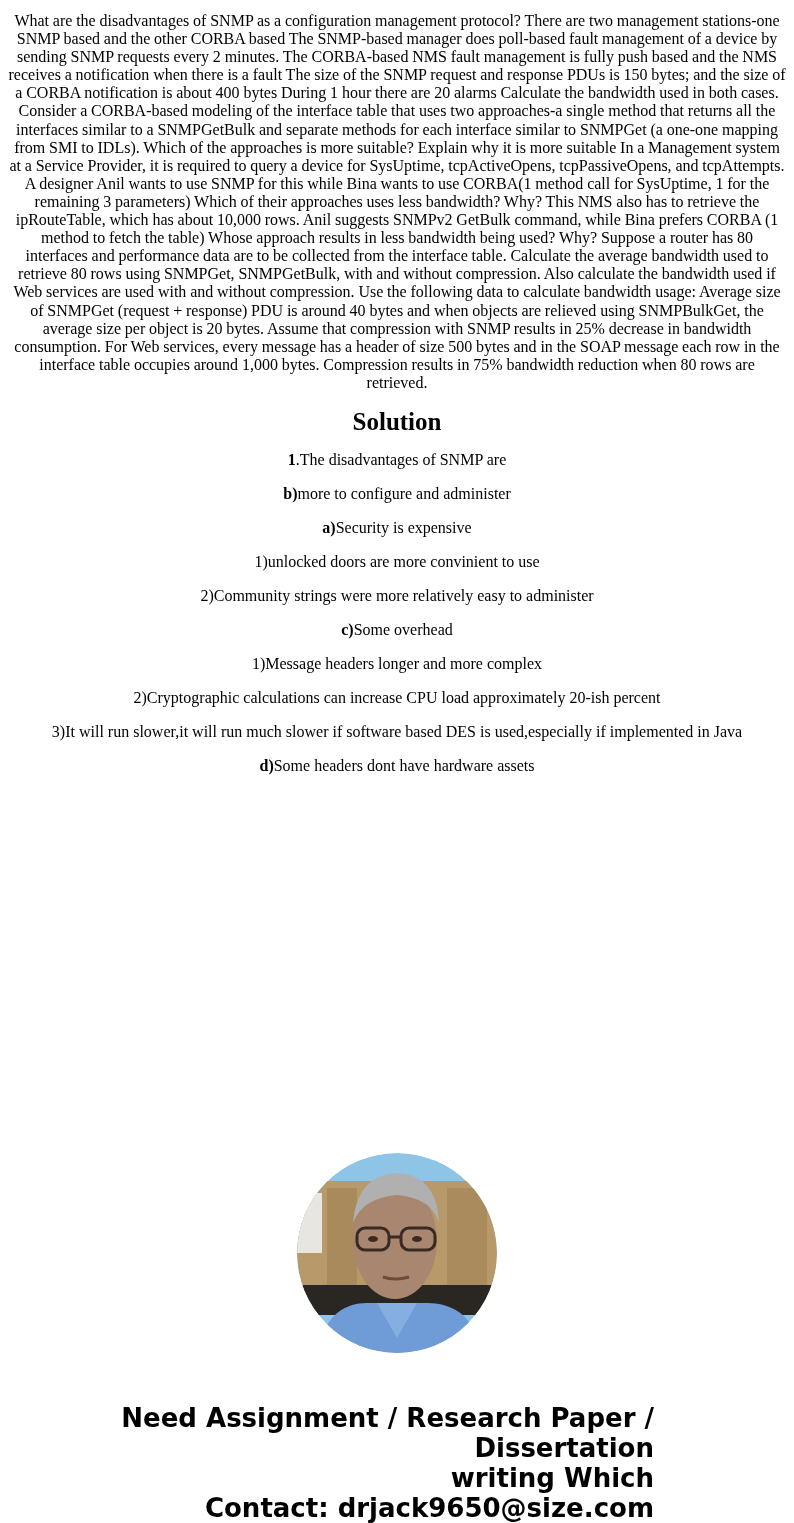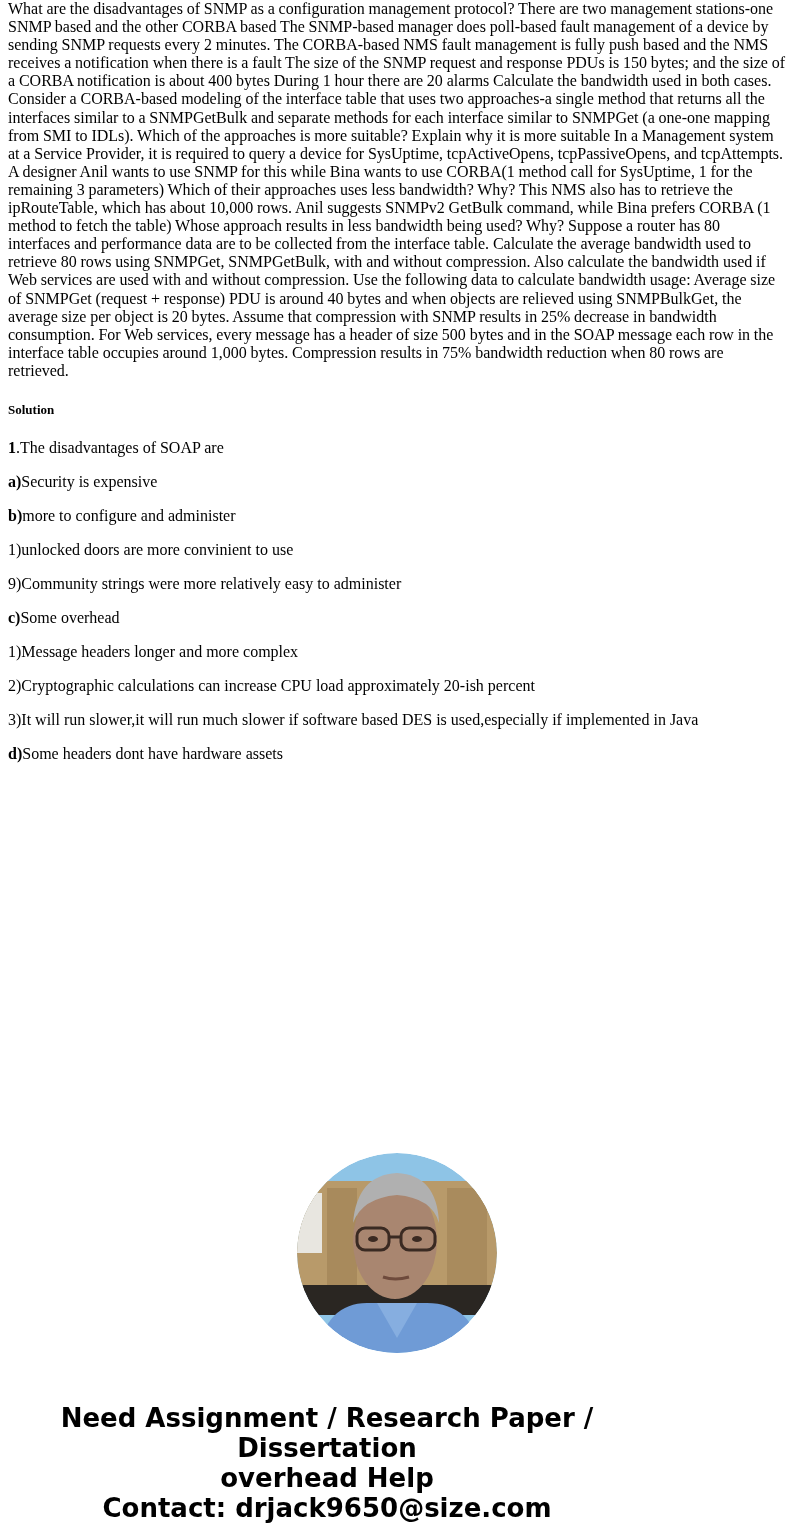--- a/index.html
+++ b/index.html
@@ -4,29 +4,29 @@
   <style>
     html, body { margin: 0; padding: 0; background: #ffffff; }
     body {
       width: 794px;
       height: 1523px;
       position: relative;
       overflow: hidden;
       font-family: "Liberation Serif", "DejaVu Serif", serif;
       color: #000000;
     }
-    .page { padding: 0 8px 0 8px; }
+    .page { padding: 12px 8px 0 8px; text-align: center; }
     .question {
       font-size: 16px;
       line-height: 18.1px;
       margin: 0;
       word-spacing: -0.2px;
     }
     .solution-heading {
-      font-size: 13px;
+      font-size: 25px;
       font-weight: bold;
       margin: 19px 0 0 0;
       line-height: 22px;
     }
     .answer p {
       font-size: 16px;
       line-height: 18px;
       margin: 16px 0 0 0;
     }
     .answer p:first-child { margin-top: 18px; }
@@ -38,43 +38,43 @@
       width: 200px;
       height: 200px;
       border-radius: 50%;
       overflow: hidden;
     }
     .promo {
       position: absolute;
       left: 0;
       top: 1403px;
       width: 654px;
-      text-align: center;
+      text-align: right;
       font-family: "DejaVu Sans", "Liberation Sans", sans-serif;
       font-weight: bold;
       font-size: 26px;
       line-height: 30px;
       color: #000000;
     }
     .promo div { display: block; }
   </style>
 </head>
 <body>
 
 <div class="page">
   <p class="question">What are the disadvantages of SNMP as a configuration management protocol? There are two management stations-one SNMP based and the other CORBA based The SNMP-based manager does poll-based fault management of a device by sending SNMP requests every 2 minutes. The CORBA-based NMS fault management is fully push based and the NMS receives a notification when there is a fault The size of the SNMP request and response PDUs is 150 bytes; and the size of a CORBA notification is about 400 bytes During 1 hour there are 20 alarms Calculate the bandwidth used in both cases. Consider a CORBA-based modeling of the interface table that uses two approaches-a single method that returns all the interfaces similar to a SNMPGetBulk and separate methods for each interface similar to SNMPGet (a one-one mapping from SMI to IDLs). Which of the approaches is more suitable? Explain why it is more suitable In a Management system at a Service Provider, it is required to query a device for SysUptime, tcpActiveOpens, tcpPassiveOpens, and tcpAttempts. A designer Anil wants to use SNMP for this while Bina wants to use CORBA(1 method call for SysUptime, 1 for the remaining 3 parameters) Which of their approaches uses less bandwidth? Why? This NMS also has to retrieve the ipRouteTable, which has about 10,000 rows. Anil suggests SNMPv2 GetBulk command, while Bina prefers CORBA (1 method to fetch the table) Whose approach results in less bandwidth being used? Why? Suppose a router has 80 interfaces and performance data are to be collected from the interface table. Calculate the average bandwidth used to retrieve 80 rows using SNMPGet, SNMPGetBulk, with and without compression. Also calculate the bandwidth used if Web services are used with and without compression. Use the following data to calculate bandwidth usage: Average size of SNMPGet (request + response) PDU is around 40 bytes and when objects are relieved using SNMPBulkGet, the average size per object is 20 bytes. Assume that compression with SNMP results in 25% decrease in bandwidth consumption. For Web services, every message has a header of size 500 bytes and in the SOAP message each row in the interface table occupies around 1,000 bytes. Compression results in 75% bandwidth reduction when 80 rows are retrieved.</p>
 
   <h3 class="solution-heading">Solution</h3>
 
   <div class="answer">
-    <p><b>1</b><span>.The disadvantages of SOAP are</span></p>
+    <p><b>1</b><span>.The disadvantages of SNMP are</span></p>
+    <p><b>b)</b><span>more to configure and administer</span></p>
     <p><b>a)</b><span>Security is expensive</span></p>
-    <p><b>b)</b><span>more to configure and administer</span></p>
     <p><span>1)unlocked doors are more convinient to use</span></p>
-    <p><span>9)Community strings were more relatively easy to administer</span></p>
+    <p><span>2)Community strings were more relatively easy to administer</span></p>
     <p><b>c)</b><span>Some overhead</span></p>
     <p><span>1)Message headers longer and more complex</span></p>
     <p><span>2)Cryptographic calculations can increase CPU load approximately 20-ish percent</span></p>
     <p><span>3)It will run slower,it will run much slower if software based DES is used,especially if implemented in Java</span></p>
     <p><b>d)</b><span>Some headers dont have hardware assets</span></p>
   </div>
 </div>
 
 <div class="avatar-wrap">
   <svg width="200" height="200" viewBox="0 0 200 200">
@@ -99,15 +99,15 @@
       <line x1="92" y1="84" x2="104" y2="84" stroke="#3a2a22" stroke-width="3"></line>
       <ellipse cx="76" cy="86" rx="5" ry="3" fill="#3a2a22"></ellipse>
       <ellipse cx="120" cy="86" rx="5" ry="3" fill="#3a2a22"></ellipse>
       <path d="M86 124 Q98 128 112 124" stroke="#6e4a3c" stroke-width="3" fill="none"></path>
     </g>
   </svg>
 </div>
 
 <div class="promo">
   <div>Need Assignment / Research Paper / Dissertation</div>
-  <div>overhead Help</div>
+  <div>writing Which</div>
   <div>Contact: drjack9650@size.com</div>
 </div>
 
 </body></html>

